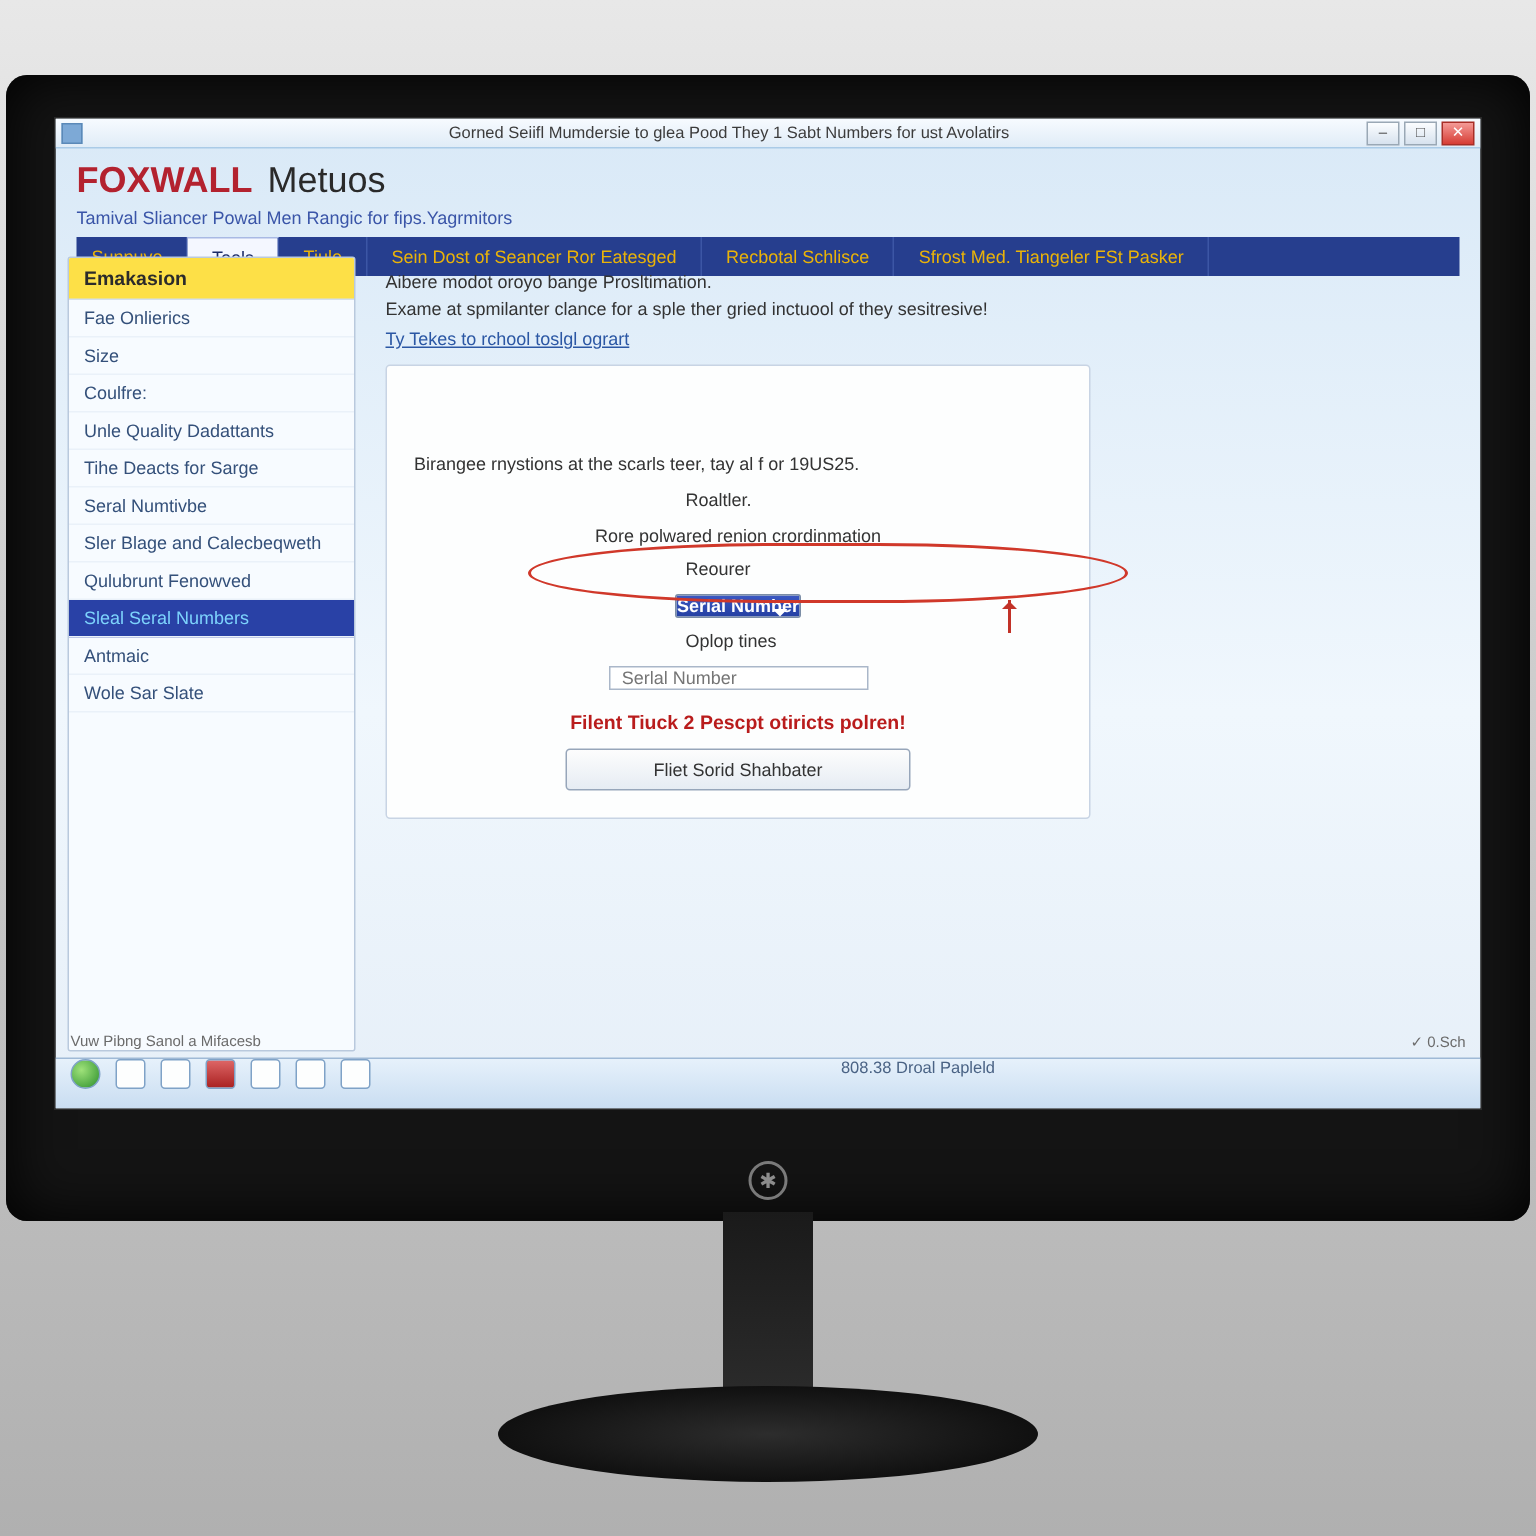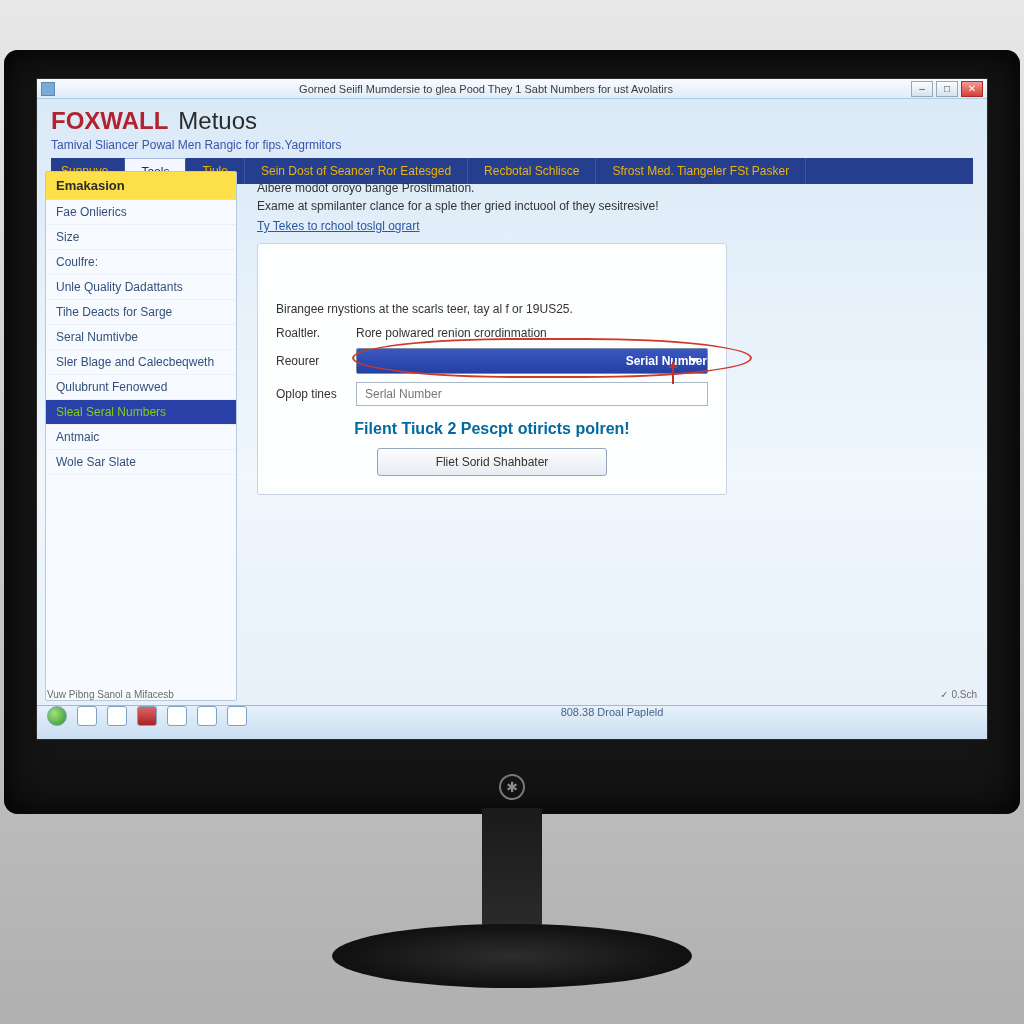--- a/index.html
+++ b/index.html
@@ -71,40 +71,40 @@
   .navbar { display:flex; align-items:stretch; background:#263e8e; height:26px; margin-top:6px; }
   .nav-item { color:#eab308; font-size:12px; padding:0 16px; line-height:26px; border-right:1px solid #3c56a5; cursor:pointer;}
   .nav-item.active { background:#f4f7ff; color:#1a2a66; border-top:1px solid #a8b9e4; }
   .nav-item.first { padding-left:10px;}
 
   
   .content { position:absolute; top:92px; left:8px; right:8px; bottom:38px; display:flex; gap:10px;}
   .sidebar { width:192px; border:1px solid #b9c9dd; background:#f7fbff; border-radius:2px; overflow:hidden;}
   .sidebar .sb-head { font-weight:bold; font-size:13px; padding:6px 10px; background:#fde047; border-bottom:1px solid #d3dfee; color:#2b2b2b;}
   .sb-item { font-size:12px; padding:5px 10px; border-bottom:1px solid #eaf1f9; color:#34507a; cursor:pointer;}
-  .sb-item.selected { background:#2941a6; color:#84cc16; }
+  .sb-item.selected { background:#2941a6; color:#7dd3fc; }
 
   .main { flex:1; padding:6px 10px; font-size:12px; color:#333;}
   .main p { margin:4px 0; }
   .main .desc-link { color:#2b57a4; text-decoration:underline; cursor:pointer; font-size:12px; margin:6px 0 10px; display:block;}
 
   .form-box { border:1px solid #c8d4e4; border-radius:3px; padding:14px 18px 18px; width:470px; background:#fdfefe;}
   .form-box p.hint { margin-bottom:10px;margin-top:44px;}
-  .frow { display:flex; align-items:center; margin:8px 0; gap:10px;}
+  .frow { display:flex; align-items:center; margin:8px 0; gap:10px;flex-direction:column;}
   .frow label { width:70px; font-size:12px; color:#333;}
   .selectish {
     flex:1; height:26px; border:1px solid #7b8da6; background:linear-gradient(#3a57c2,#2540a3);
     color:#fff; font-weight:bold; font-size:12px; display:flex; align-items:center; justify-content:flex-end;
     border-radius:2px; position:relative;
   }
   .selectish::after { content:""; position:absolute; right:8px; top:9px; border:5px solid transparent; border-top-color:#fff;}
   .circle-mark { position:absolute; border:2px solid #d0382a; border-radius:50%/60%; pointer-events:none;}
   .circle1 { left:76px; top:-10px; width:400px; height:40px; }
   .inputish { flex:1; height:24px; border:1px solid #aab7c9; padding:0 8px; font-size:12px; color:#555; background:#fff;}
-  .red-note { color:#0369a1; font-weight:600; font-size:16px; text-align:center; margin:14px 0 10px; position:relative;}
+  .red-note { color:#b91c1c; font-weight:600; font-size:13px; text-align:center; margin:14px 0 10px; position:relative;}
   .red-arrow { position:absolute; right:34px; top:-20px; width:2px; height:22px; background:#c23228;}
   .red-arrow::before { content:""; position:absolute; top:-4px; left:-4px; border:5px solid transparent; border-bottom-color:#c23228;}
   .submit-btn { display:block; width:230px; margin:3px auto 0; height:28px; border:1px solid #97a6ba; background:linear-gradient(#fdfdfd,#e6ecf3); font-size:12px; color:#333; border-radius:3px; cursor:pointer;}
 
   
   .taskbar { position:absolute; bottom:0; left:0; right:0; height:34px; background:linear-gradient(#e6f1fb,#c9ddf1); border-top:1px solid #9fb9d6; display:flex; padding:0 10px; gap:10px; font-size:11px;}
   .tb-ic { width:20px; height:20px; border:1px solid #7fa2c7; background:#fdfefe; border-radius:3px;}
   .tb-ic.orb { border-radius:50%; background:radial-gradient(circle at 35% 35%, #9fe27a, #2c8f2c);}
   .tb-ic.red { background:linear-gradient(#d66,#a22);}
   .tb-spacer { flex:1; text-align:center; color:#4a6385;}

